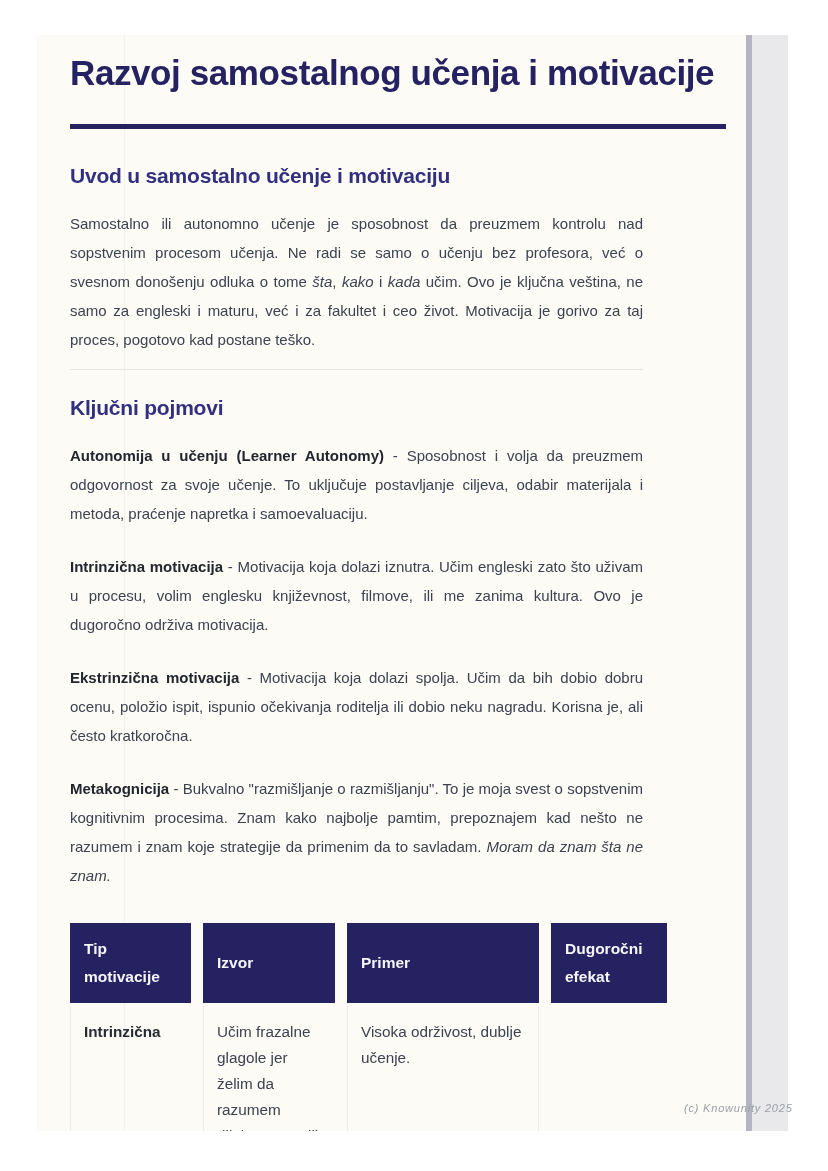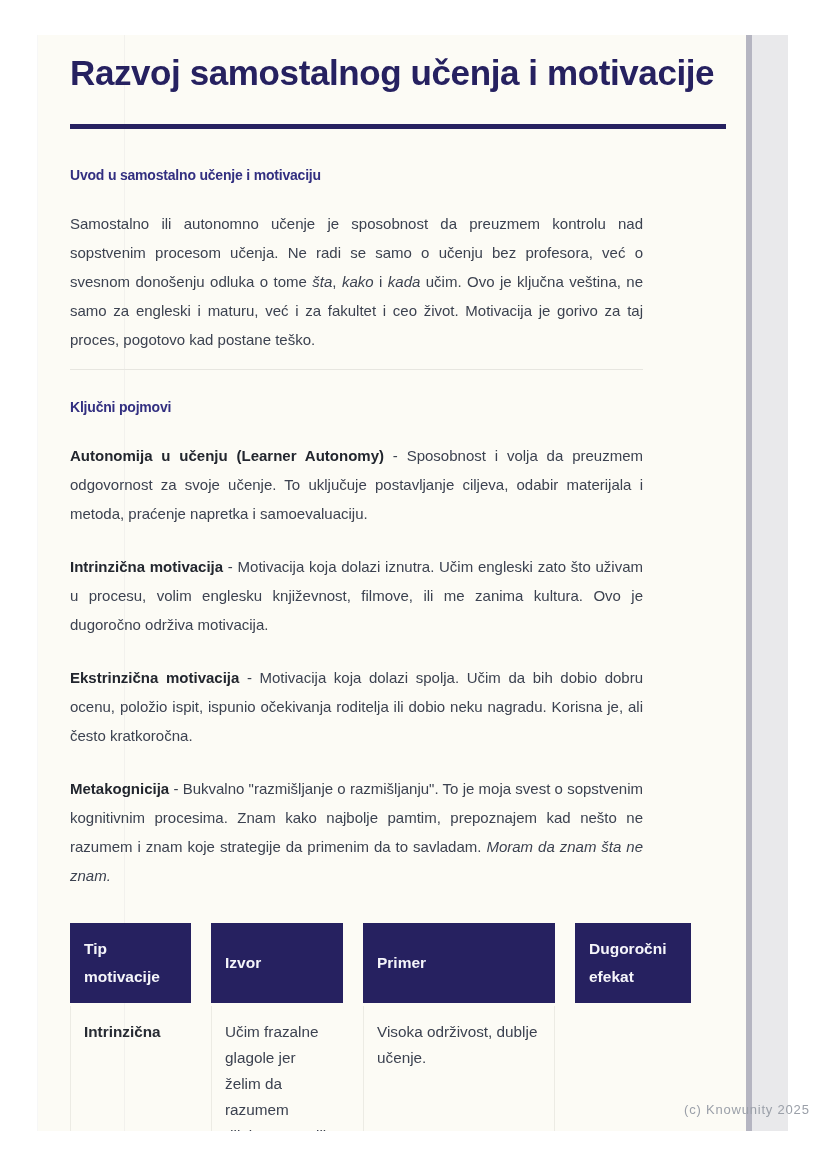--- a/index.html
+++ b/index.html
@@ -60,21 +60,21 @@
   }
   .title-rule {
     margin-top: 29px;
     width: 656px;
     height: 5px;
     background: #262160;
   }
 
   h2.sec-heading {
     margin: 33px 0 0 0;
-    font-size: 14px;
+    font-size: 21px;
     line-height: 27px;
     font-weight: 700;
     letter-spacing: -0.2px;
     color: #322f80;
   }
   h2.sec-heading.second { margin-top: 24px; }
 
   p.body-par {
     margin: 20px 0 0 0;
     width: 573px;
@@ -94,21 +94,21 @@
     height: 0;
     border: none;
     border-top: 1px solid #e7e6e0;
   }
 
   
   .mot-table { margin-top: 33px; width: 573px; }
   .t-row {
     display: grid;
     grid-template-columns: 121px 132px 192px 116px;
-    column-gap: 20px;
+    column-gap: 12px;
   }
   .t-head .t-cell {
     background: #262160;
     color: #f5f5fa;
     font-size: 15.5px;
     font-weight: 700;
     line-height: 28px;
     padding: 12px 14px;
     min-height: 57px;
     display: flex;
@@ -125,25 +125,26 @@
     box-sizing: border-box;
     min-height: 112px;
   }
   .t-body .t-cell:last-child { border-right: 1px solid #ecebe4; }
   .t-body .t-cell .seg-b { color: #272b33; }
 
   .watermark {
     position: absolute;
     left: 684px;
     top: 1102px;
-    font-size: 13px;
+    font-size: 11px;
     letter-spacing: 0.8px;
     color: #9ba0a9;
     z-index: 5;
     white-space: nowrap;
+    font-style: italic;
   }
 </style>
 </head>
 <body>
 
 <div class="canvas">
 
   <div class="page">
     <div class="fold-line"></div>
 

